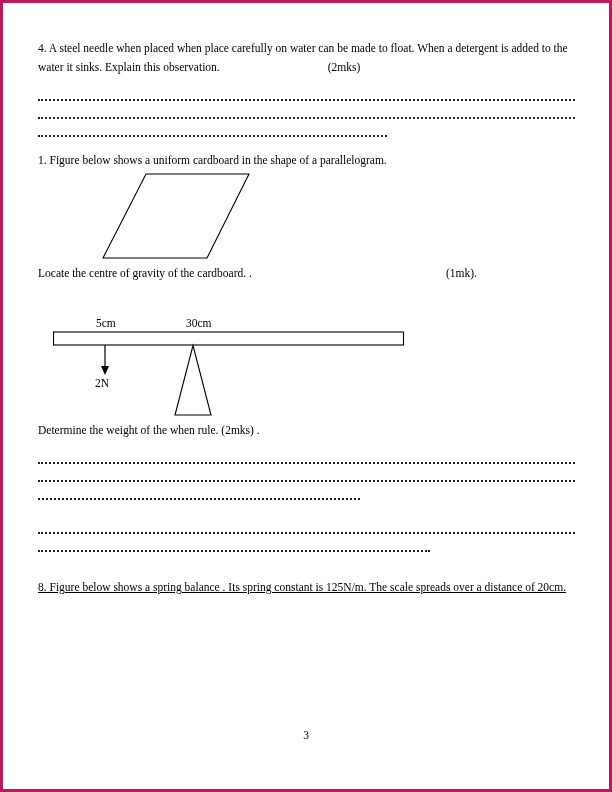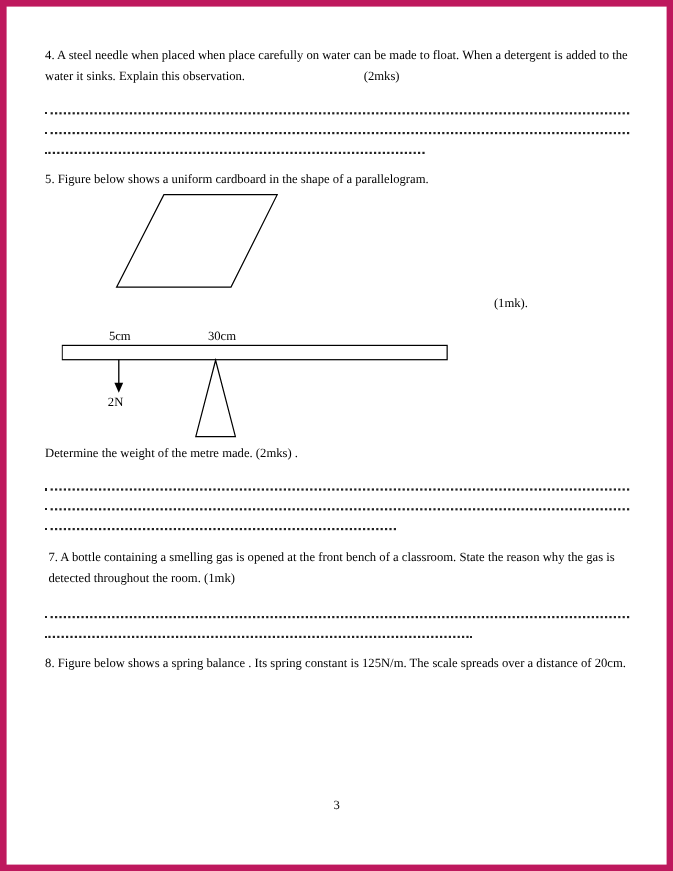--- a/index.html
+++ b/index.html
@@ -7,21 +7,21 @@
   body {
     font-family: "Liberation Serif", serif;
     display: flex;
     justify-content: center;
   }
   .page {
     position: relative;
     width: 612px;
     height: 792px;
     background: #ffffff;
-    border: 6px solid #be185d;
+    border: 3px solid #be185d;
     padding: 36px 34px 0 35px;
     font-size: 11.5px;
     line-height: 19px;
     color: #000;
   }
   .qtext { text-align: left; }
   .marks-inline { display: inline-block; margin-left: 105px; }
   .rel { position: relative; }
   .marks-abs { position: absolute; left: 408px; top: 0; }
   .answer-lines { margin-top: 6px; }
@@ -40,21 +40,21 @@
   }
   svg text {
     font-family: "Liberation Serif", serif;
     font-size: 11.5px;
     fill: #000;
   }
   .sec-q5 { margin-top: 14px; }
   .sec-q6 { margin-top: 32px; }
   .sec-q7 { margin-top: 16px; }
   .sec-q7 .qtext { padding-left: 3px; }
-  .sec-q8 { margin-top: 14px; }
+  .sec-q8 { margin-top: 26px; text-decoration: underline; }
   .prompt-line { margin-top: 2px; }
   .page-number {
     position: absolute;
     bottom: 44px;
     left: 0;
     width: 100%;
     text-align: center;
     font-size: 11.5px;
   }
 </style>
@@ -69,49 +69,49 @@
       <span class="marks-inline">(2mks)</span>
     </p>
     <div class="answer-lines">
       <div class="dotline w-full"></div>
       <div class="dotline w-full"></div>
       <div class="dotline" style="width:65%"></div>
     </div>
   </section>
 
   <section class="sec-q5">
-    <p class="qtext">5. Figure below shows a uniform cardboard in the shape of a parallelogram.</p>
+    <p class="qtext">1. Figure below shows a uniform cardboard in the shape of a parallelogram.</p>
     <svg class="figure-parallelogram" width="160" height="90" viewBox="0 0 160 90">
       <polygon points="45,2 148,2 106,86 2,86" fill="none" stroke="#000" stroke-width="1.1"></polygon>
     </svg>
     <p class="prompt-line rel">
+      <span>Locate the centre of gravity of the cardboard. .</span>
       <span class="marks-abs">(1mk).</span>
     </p>
   </section>
 
   <section class="sec-q6">
     <svg class="figure-rule" width="360" height="104" viewBox="0 0 360 104">
       <text x="43" y="12">5cm</text>
       <text x="133" y="12">30cm</text>
       <rect x="0.5" y="17" width="350" height="13" fill="none" stroke="#000" stroke-width="1.1"></rect>
       <line x1="52" y1="30" x2="52" y2="53" stroke="#000" stroke-width="1.2"></line>
       <polygon points="48,51 56,51 52,60" fill="#000"></polygon>
       <text x="42" y="72">2N</text>
       <polygon points="140,30.5 122,100 158,100" fill="none" stroke="#000" stroke-width="1.1"></polygon>
     </svg>
-    <p class="prompt-line">Determine the weight of the metre made. (2mks) .</p>
+    <p class="prompt-line">Determine the weight of the when rule. (2mks) .</p>
     <div class="answer-lines">
       <div class="dotline w-full"></div>
       <div class="dotline w-full"></div>
       <div class="dotline" style="width:60%"></div>
     </div>
   </section>
 
   <section class="sec-q7">
-    <p class="qtext">7. A bottle containing a smelling gas is opened at the front bench of a classroom. State the reason why the gas is detected throughout the room. (1mk)</p>
     <div class="answer-lines" style="margin-top:8px">
       <div class="dotline w-full"></div>
       <div class="dotline" style="width:73%"></div>
     </div>
   </section>
 
   <section class="sec-q8">
     <p class="qtext">8. Figure below shows a spring balance . Its spring constant is 125N/m. The scale spreads over a distance of 20cm.</p>
   </section>
 

